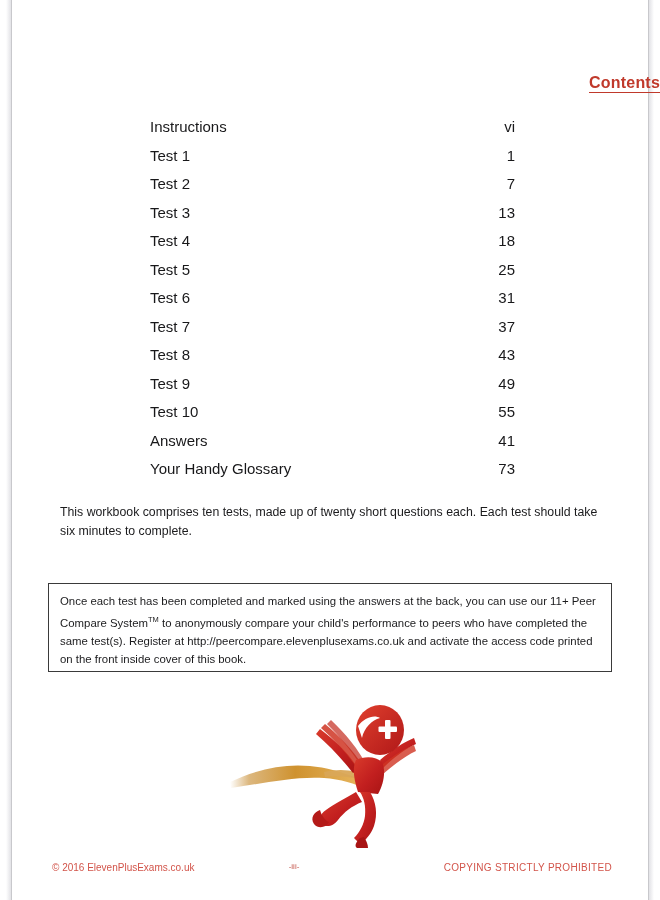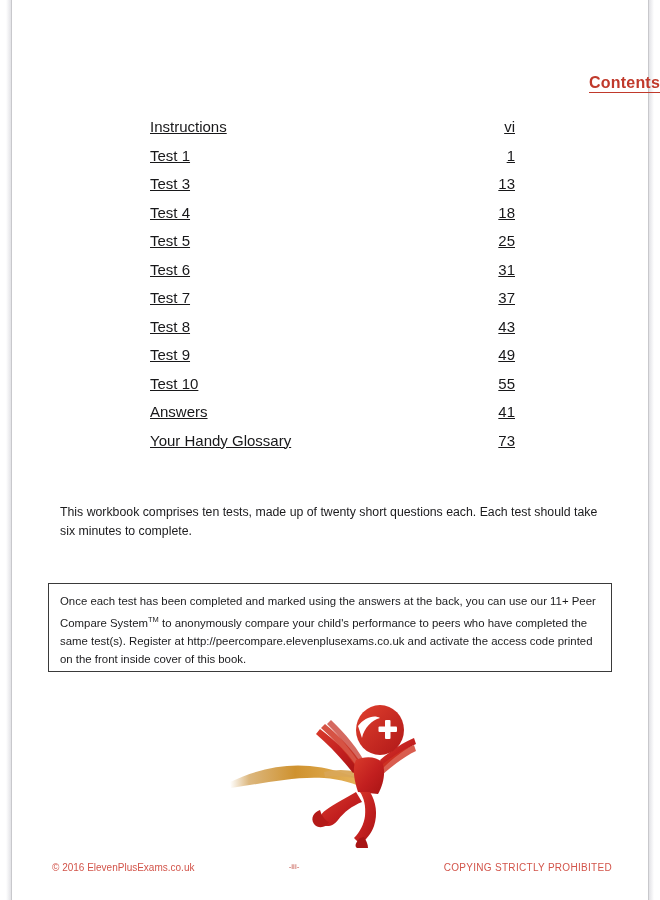--- a/index.html
+++ b/index.html
@@ -73,21 +73,20 @@
     top: 118px;
     width: 365px;
   }
   .toc-row {
     display: flex;
     justify-content: space-between;
     align-items: baseline;
     height: 28.5px;
     font-size: 15px;
     color: #18181a;
-    text-decoration: underline;
   }
   .toc-label { text-align: left; }
   .toc-page  { text-align: right; min-width: 26px; }
 
   
   #intro-paragraph {
     position: absolute;
     left: 60px;
     top: 503px;
     width: 540px;
@@ -166,20 +165,24 @@
   </div>
 
   <div id="toc">
       <div class="toc-row">
         <span class="toc-label">Instructions</span>
         <span class="toc-page">vi</span>
       </div>
       <div class="toc-row">
         <span class="toc-label">Test 1</span>
         <span class="toc-page">1</span>
+      </div>
+      <div class="toc-row">
+        <span class="toc-label">Test 2</span>
+        <span class="toc-page">7</span>
       </div>
       <div class="toc-row">
         <span class="toc-label">Test 3</span>
         <span class="toc-page">13</span>
       </div>
       <div class="toc-row">
         <span class="toc-label">Test 4</span>
         <span class="toc-page">18</span>
       </div>
       <div class="toc-row">

